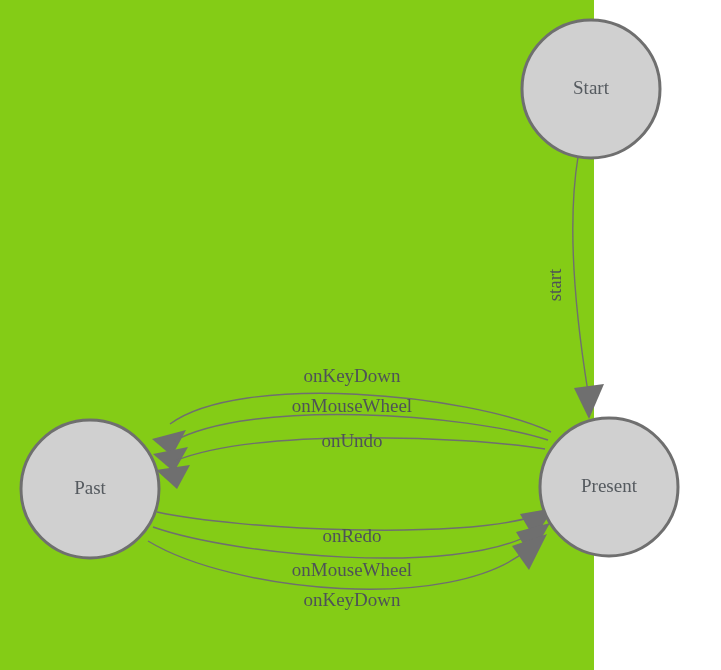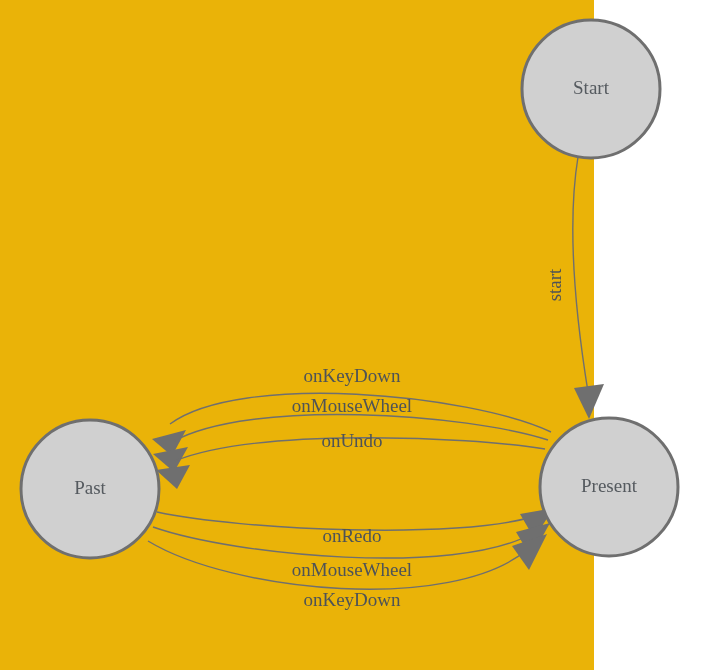--- a/index.html
+++ b/index.html
@@ -10,21 +10,21 @@
   body {
     width: 721px;
     height: 670px;
     font-family: "Liberation Serif", "DejaVu Serif", serif;
     overflow: hidden;
   }
   #diagram-root {
     position: relative;
     width: 594px;
     height: 670px;
-    background: #eab308;
+    background: #84cc16;
   }
   svg.diagram-canvas {
     position: absolute;
     left: 0;
     top: 0;
     width: 721px;
     height: 670px;
     display: block;
   }
   .node-circle {

